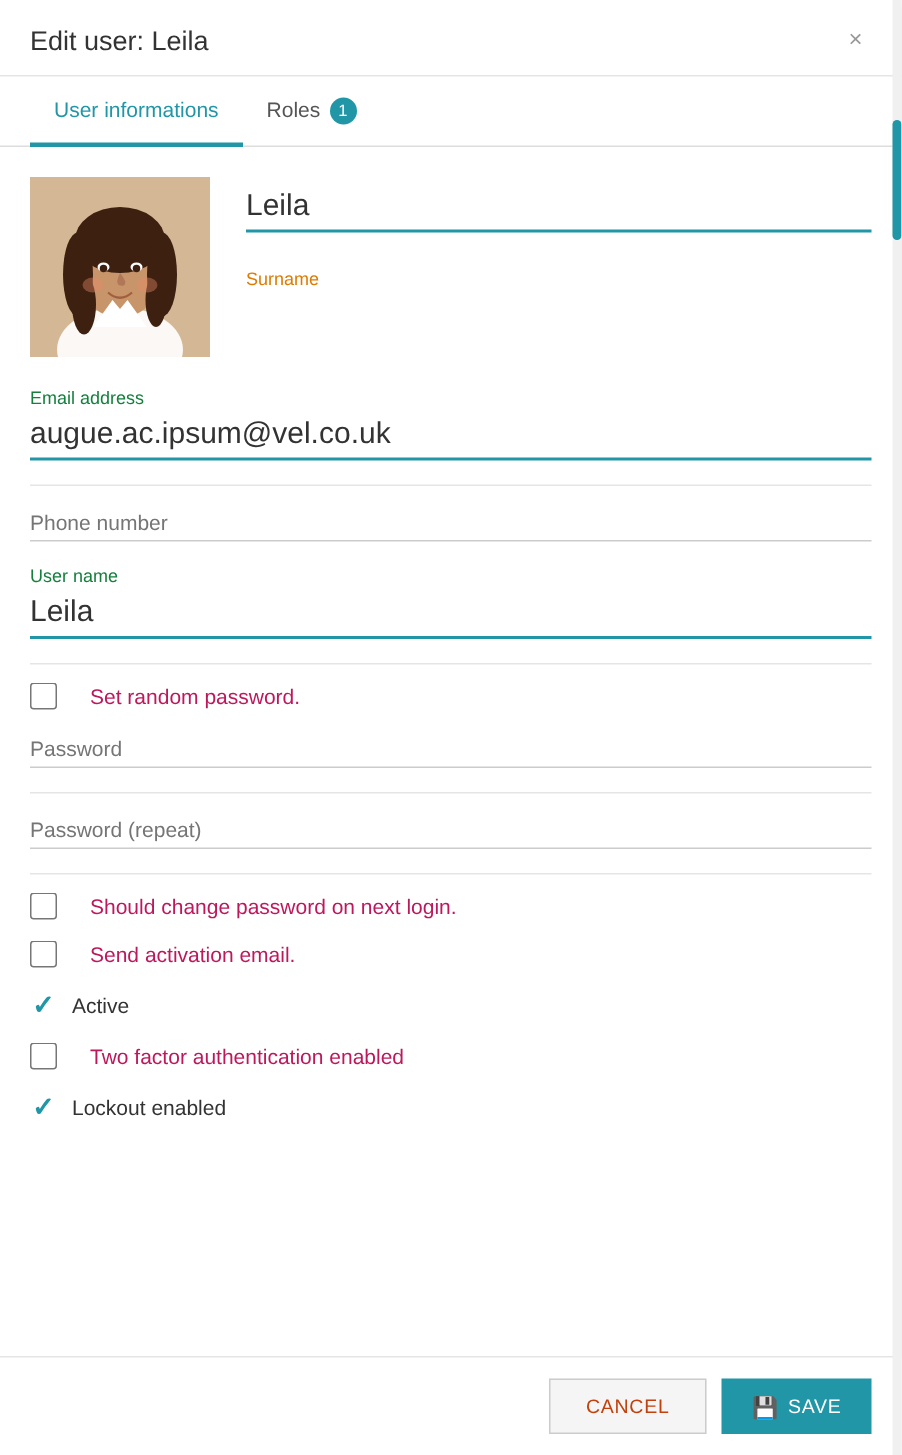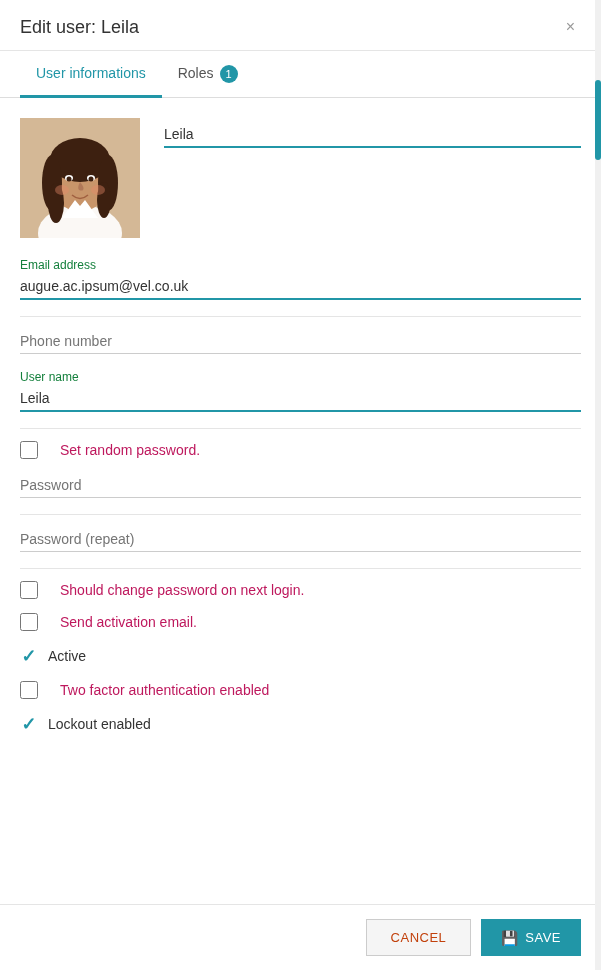--- a/index.html
+++ b/index.html
@@ -91,21 +91,21 @@
     .field-label {
       font-size: 12px;
       color: #e07b00;
       margin-bottom: 2px;
     }
     .field-input {
       width: 100%;
       border: none;
       border-bottom: 2px solid #2196a7;
       outline: none;
-      font-size: 14px;
+      font-size: 20px;
       color: #333;
       padding: 4px 0;
       background: transparent;
     }
     .field-input-gray {
       width: 100%;
       border: none;
       border-bottom: 1px solid #ccc;
       outline: none;
       font-size: 14px;
@@ -288,20 +288,21 @@
 
           <path d="M42 100 L55 82 L60 88 L65 82 L78 100 Z" fill="white"></path>
         </svg>
       </div>
 
       <div class="name-fields">
         <div class="field-group">
           <input class="field-input" type="text" value="Leila" style="">
         </div>
         <div class="field-group" style="margin-top:16px;">
+          <div class="field-label">Surname</div>
         </div>
       </div>
     </div>
 
     <div class="full-field">
       <div class="field-label">Email address</div>
       <input class="field-input" type="text" value="augue.ac.ipsum@vel.co.uk" style="">
     </div>
 
     <hr class="section-divider">

